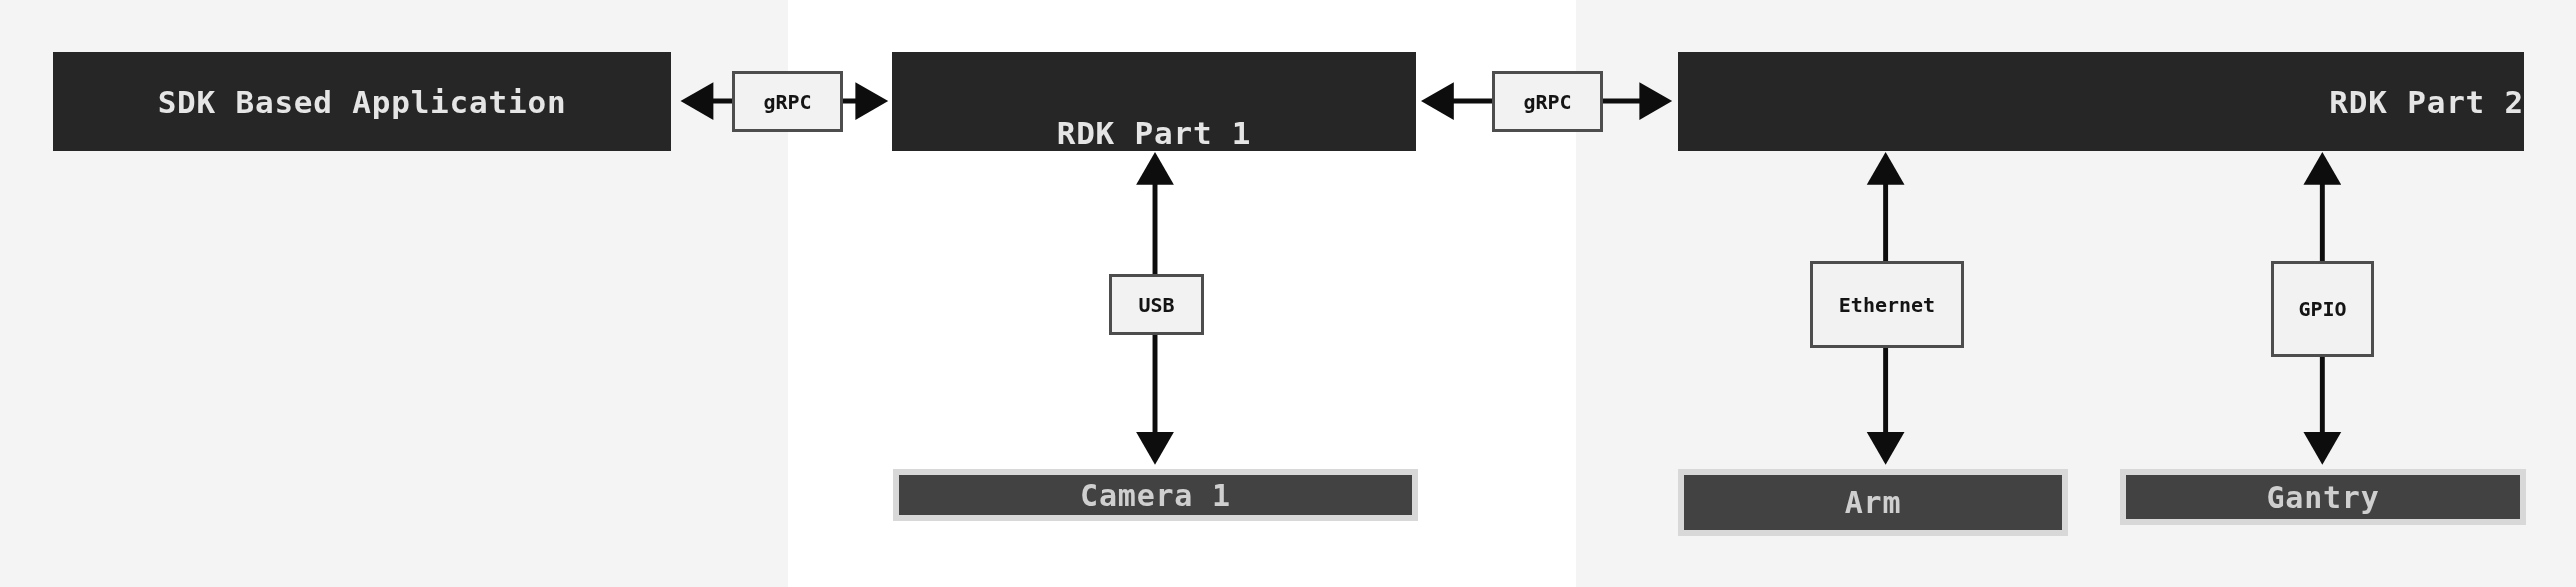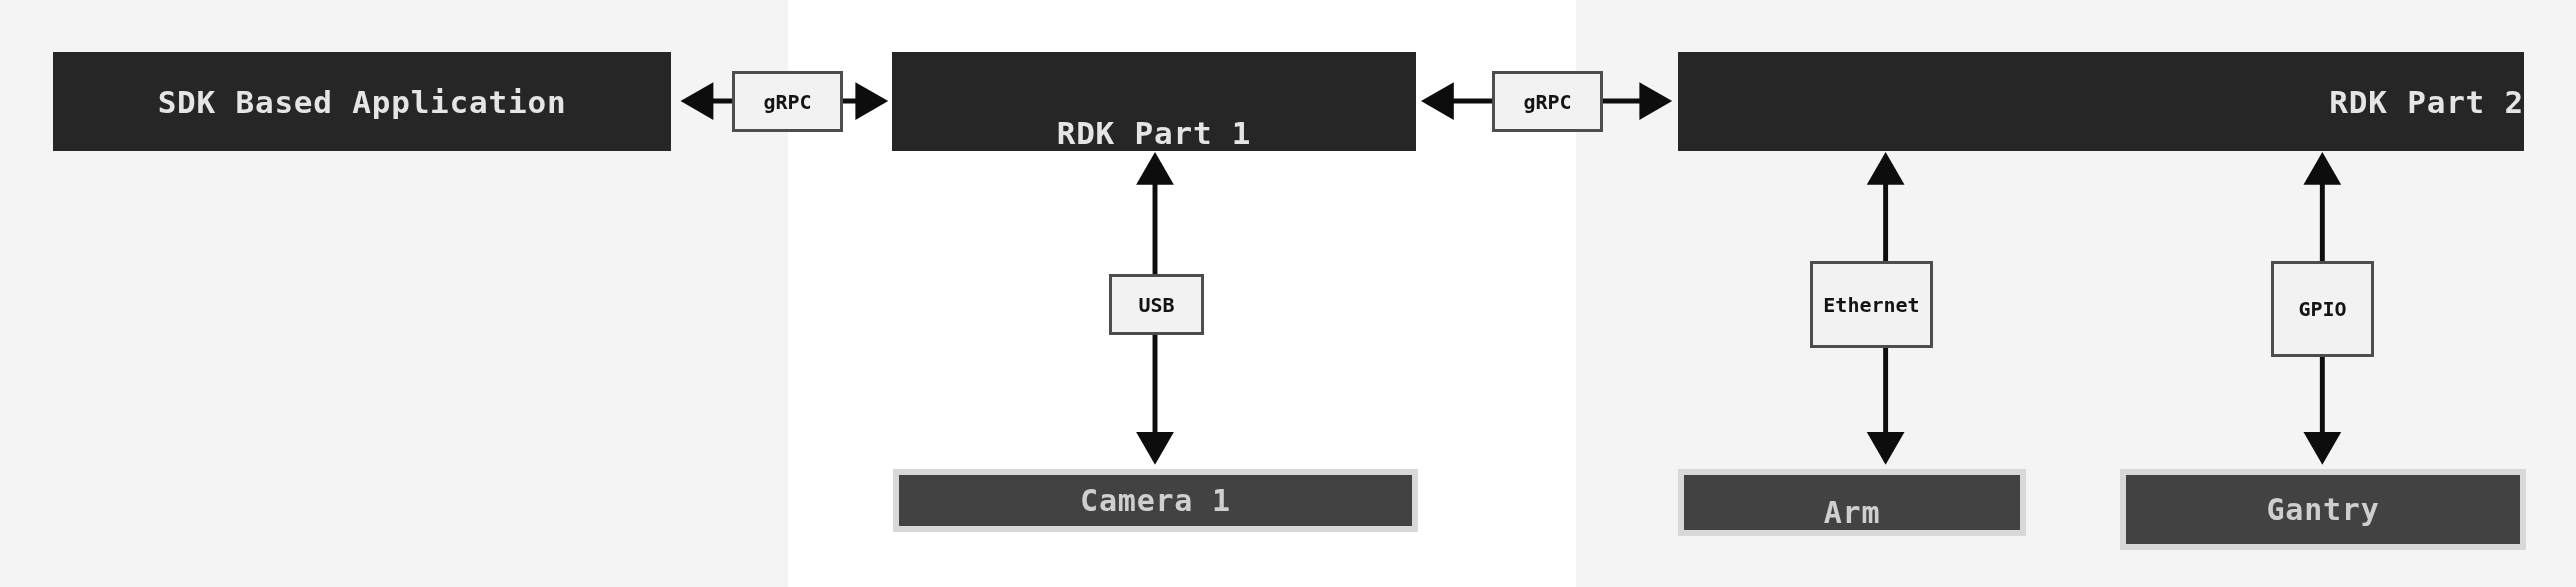--- a/index.html
+++ b/index.html
@@ -64,27 +64,27 @@
 
   
   #node-sdk  { left: 53px;   top: 52px; width: 618px;  height: 99px; }
   #node-rdk1 { left: 892px; top: 52px; width: 524px;  height: 99px; align-items: flex-end; }
   #node-rdk2 { left: 1678px; top: 52px; width: 846px; height: 99px; justify-content: flex-end; }
 
   
   #label-grpc1    { left: 732px;  top: 71px;  width: 111px; height: 61px; }
   #label-grpc2    { left: 1492px; top: 71px;  width: 111px; height: 61px; }
   #label-usb      { left: 1109px; top: 274px; width: 95px; height: 61px; }
-  #label-ethernet { left: 1810px; top: 261px; width: 123px; height: 87px; }
+  #label-ethernet { left: 1810px; top: 261px; width: 154px; height: 87px; }
   #label-gpio     { left: 2271px; top: 261px; width: 103px; height: 96px; }
 
   
-  #node-camera1 { left: 893px; top: 469px; width: 525px; height: 63px; }
-  #node-arm     { left: 1678px; top: 469px; width: 348px; height: 67px; align-items: flex-end; }
-  #node-gantry  { left: 2120px; top: 469px; width: 406px; height: 81px; }
+  #node-camera1 { left: 893px; top: 469px; width: 525px; height: 52px; }
+  #node-arm     { left: 1678px; top: 469px; width: 390px; height: 67px; }
+  #node-gantry  { left: 2120px; top: 469px; width: 406px; height: 56px; }
 
   .arrow-line { stroke: #0d0d0d; stroke-width: 6px; }
   .arrow-head { fill: #0d0d0d; stroke: none; }
 </style>
 </head>
 <body>
 
 <div class="band band-left"></div>
 <div class="band band-mid"></div>
 <div class="band band-right"></div>

